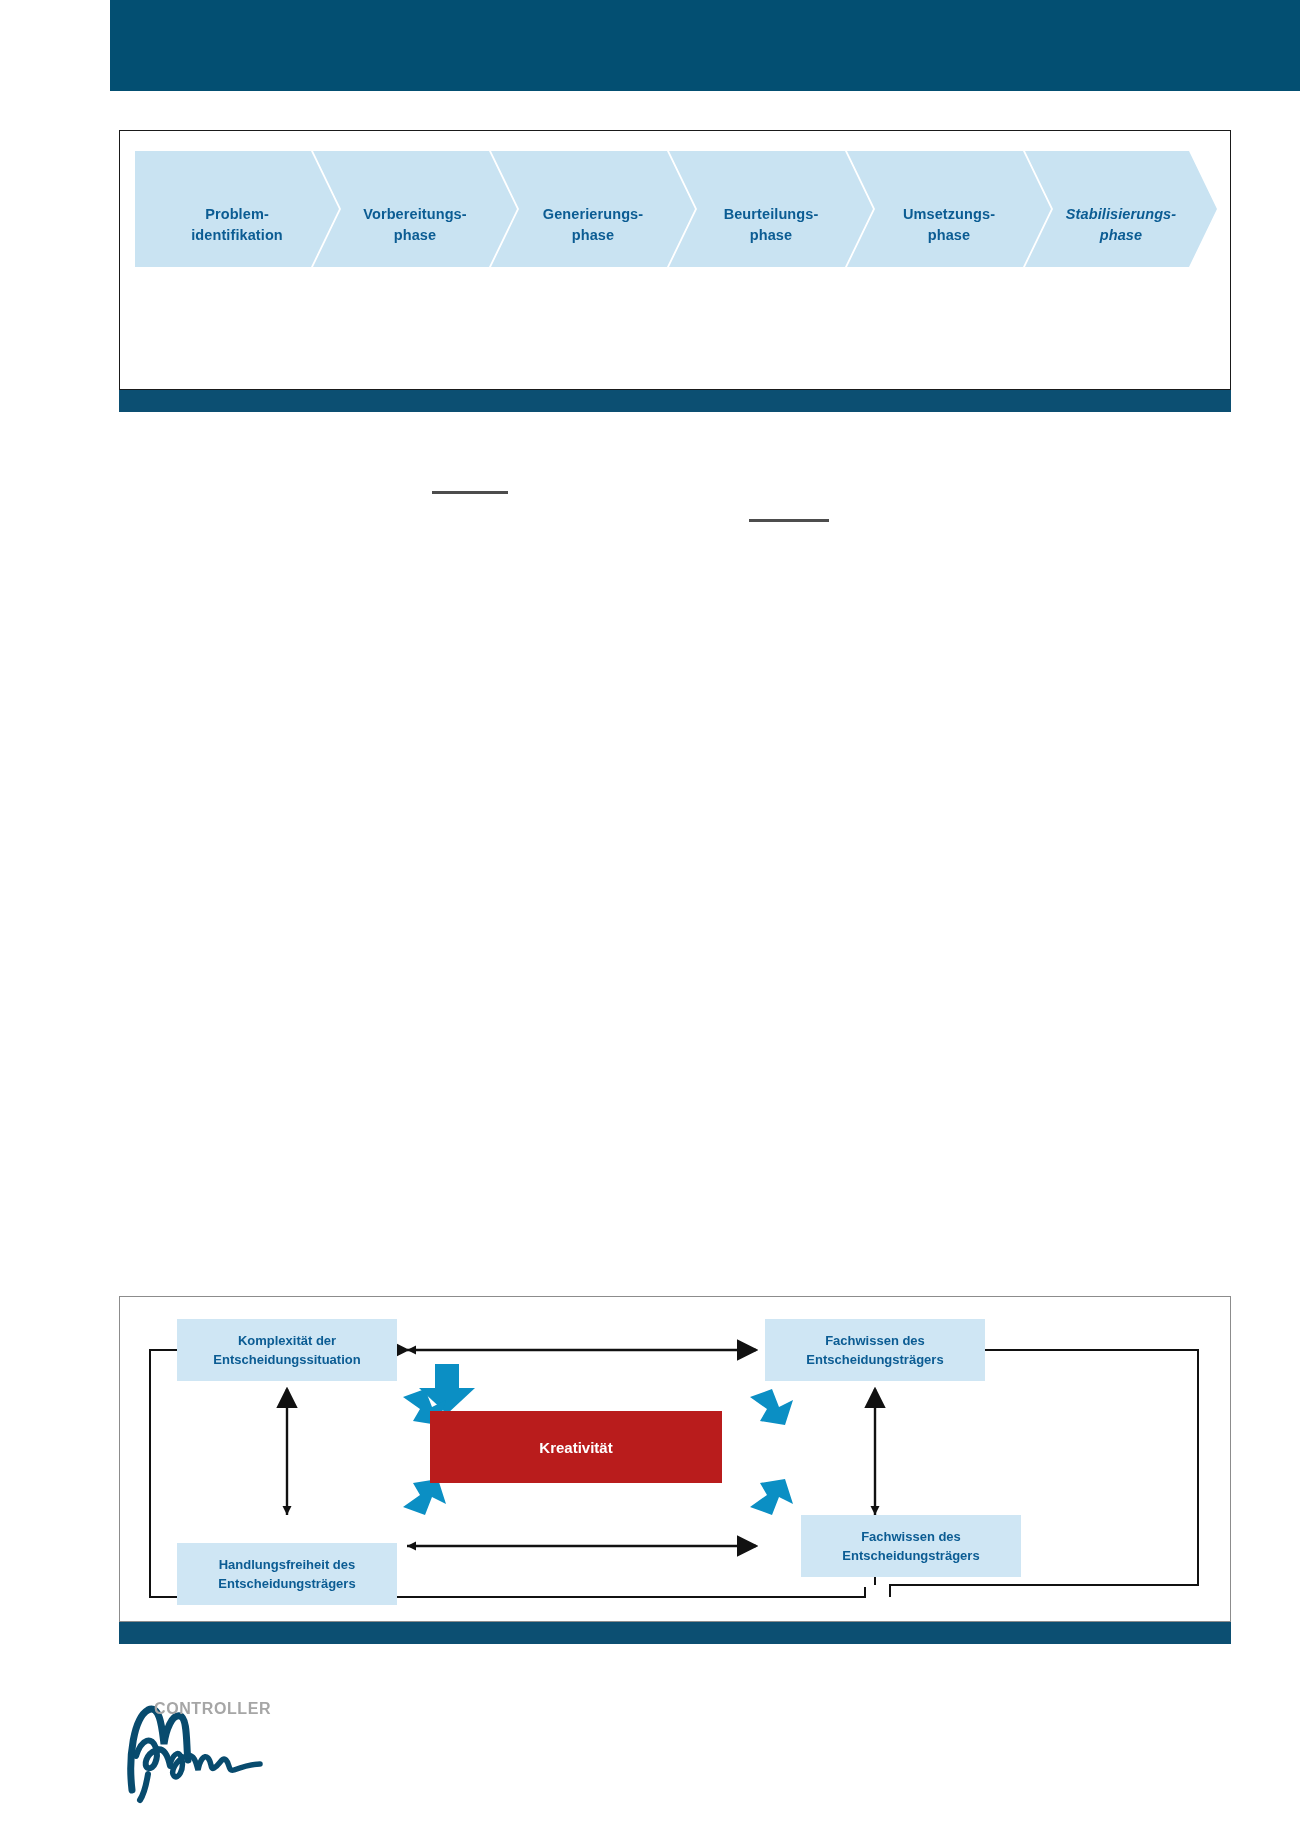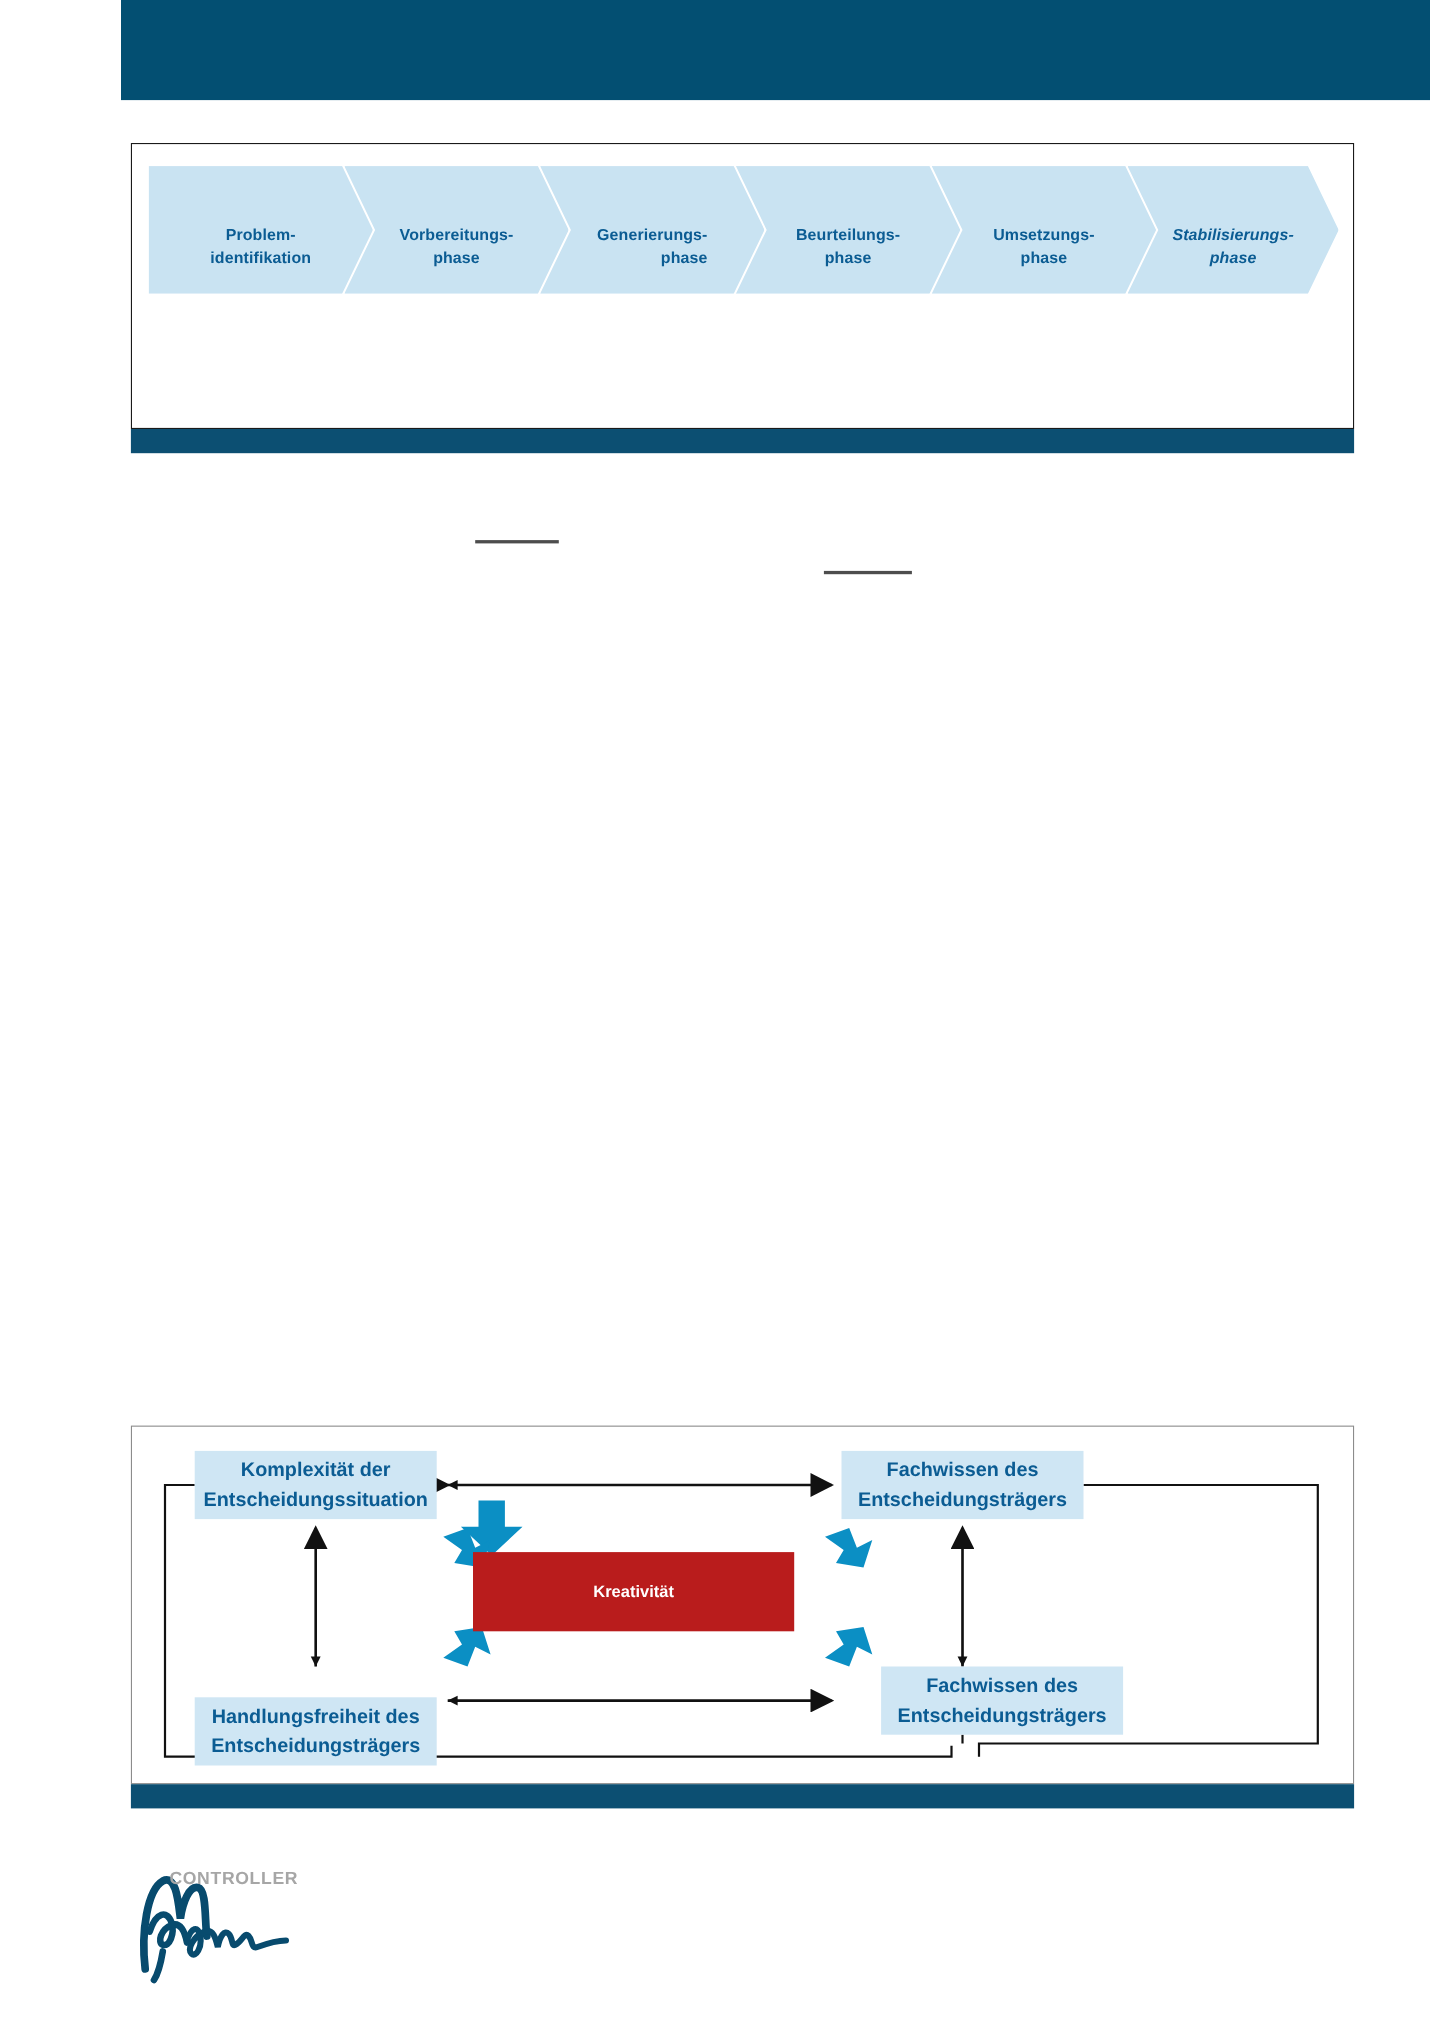--- a/index.html
+++ b/index.html
@@ -35,21 +35,21 @@
     text-align:center;
     color:#0b5c93;font-weight:bold;font-size:14.5px;line-height:1.45;
     letter-spacing:.1px;
   }
   .chev span{display:block;padding:0 6px;}
   .chev.c0{left:0;width:204px;
     clip-path:polygon(0 0, 176px 0, 204px 58px, 176px 116px, 0 116px);}
   .chev.c1{left:178px;width:204px;
     clip-path:polygon(0 0, 176px 0, 204px 58px, 176px 116px, 0 116px, 28px 58px);}
   .chev.c2{left:356px;width:204px;
-    clip-path:polygon(0 0, 176px 0, 204px 58px, 176px 116px, 0 116px, 28px 58px);text-align:right;}
+    clip-path:polygon(0 0, 176px 0, 204px 58px, 176px 116px, 0 116px, 28px 58px);}
   .chev.c3{left:534px;width:204px;
     clip-path:polygon(0 0, 176px 0, 204px 58px, 176px 116px, 0 116px, 28px 58px);}
   .chev.c4{left:712px;width:204px;
     clip-path:polygon(0 0, 176px 0, 204px 58px, 176px 116px, 0 116px, 28px 58px);}
   .chev.c5{left:890px;width:192px;
     clip-path:polygon(0 0, 164px 0, 192px 58px, 164px 116px, 0 116px, 28px 58px);font-style:italic;}
 
   .bracket-wrap{position:absolute;left:0;top:140px;width:1112px;height:90px;}
   .brk-label{
     position:absolute;font-weight:bold;font-size:16.5px;color:#111;
@@ -66,21 +66,21 @@
   .fig2{
     position:absolute;left:119px;top:1296px;width:1112px;height:326px;
     border:1px solid #8c8c8c;background:#ffffff;box-sizing:border-box;
   }
   .fig2-footer{
     position:absolute;left:119px;top:1622px;width:1112px;height:22px;
     background:#0c4f72;
   }
   .nodebox{
     position:absolute;background:#cfe6f4;color:#0b5c93;
-    font-weight:bold;font-size:18px;line-height:1.5;
+    font-weight:bold;font-size:13px;line-height:1.5;
     display:flex;align-items:center;justify-content:center;text-align:center;
   }
   .n-tl{left:57px;top:22px;width:220px;height:62px;}
   .n-tr{left:645px;top:22px;width:220px;height:62px;}
   .n-bl{left:57px;top:218px;width:220px;height:62px;margin-top:28px;}
   .n-br{left:645px;top:218px;width:220px;height:62px;margin-left:36px;}
   .kreabox{
     position:absolute;left:310px;top:114px;width:292px;height:72px;
     background:#b91c1c;color:#ffffff;font-weight:bold;font-size:15px;
     display:flex;align-items:center;justify-content:center;

